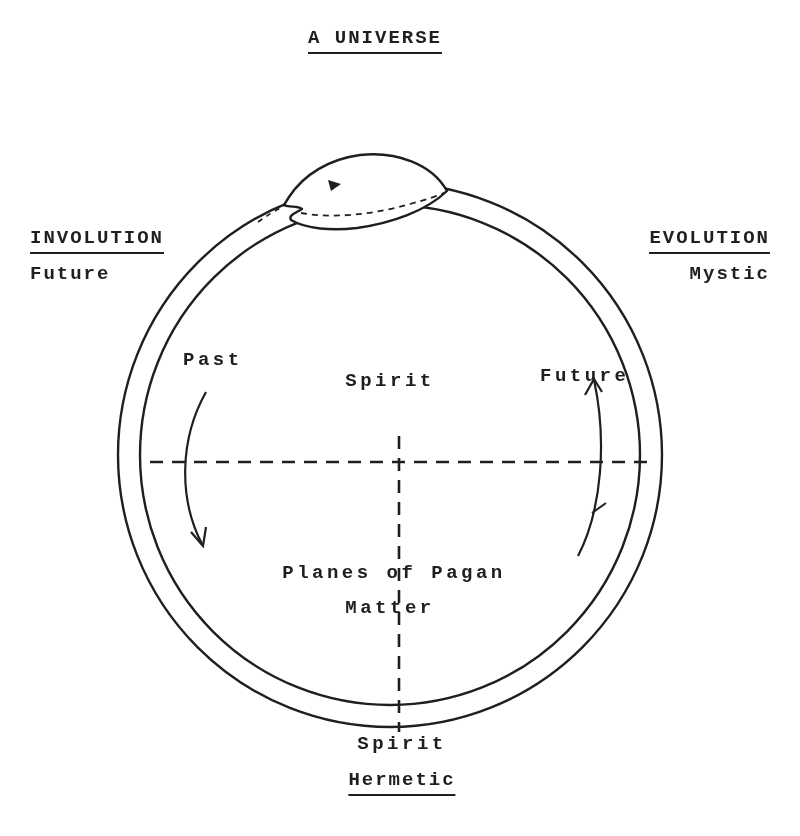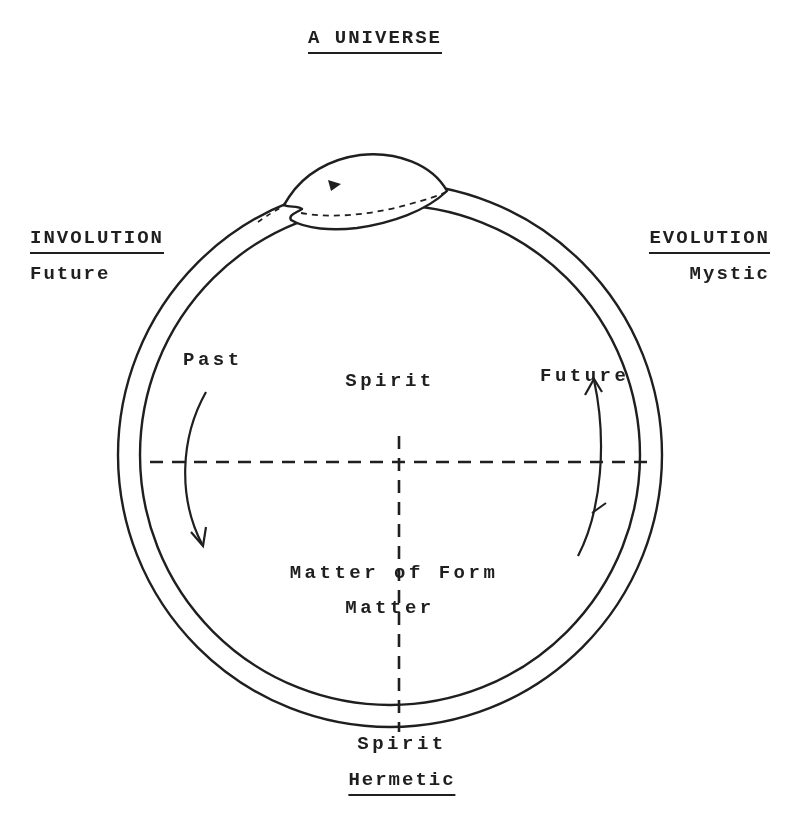--- a/index.html
+++ b/index.html
@@ -64,19 +64,19 @@
   <div class="label centered underlined" style="left:375px; top:28px;">A UNIVERSE</div>
   <div class="label" style="left:30px; top:264px;">Future</div>
 
   <div class="label underlined rt" style="right:30px; top:228px;">EVOLUTION</div>
   <div class="label rt" style="right:30px; top:264px;">Mystic</div>
 
   <div class="label spread" style="left:183px; top:350px;">Past</div>
   <div class="label spread centered" style="left:390px; top:371px;">Spirit</div>
   <div class="label spread" style="left:540px; top:366px;">Future</div>
 
-  <div class="label spread centered" style="left:394px; top:563px;">Matter of Form</div>
+  <div class="label spread centered" style="left:394px; top:563px;">Planes of Pagan</div>
   <div class="label spread centered" style="left:390px; top:598px;">Matter</div>
 
   <div class="label spread centered" style="left:402px; top:734px;">Spirit</div>
   <div class="label centered underlined" style="left:402px; top:770px;">Hermetic</div>
 
 </div>
 
 </body></html>

